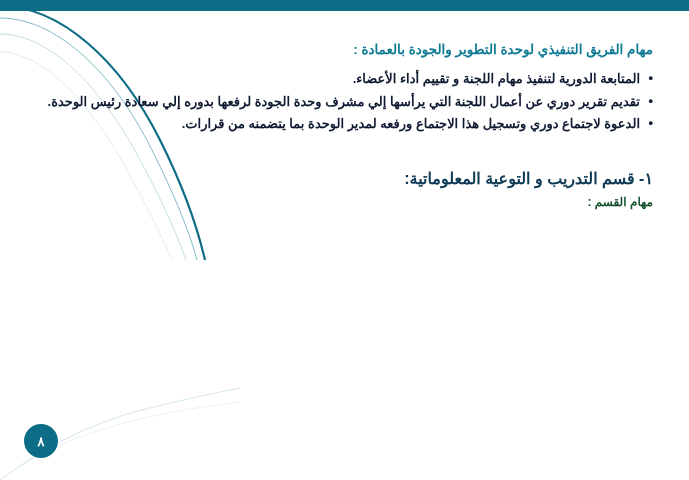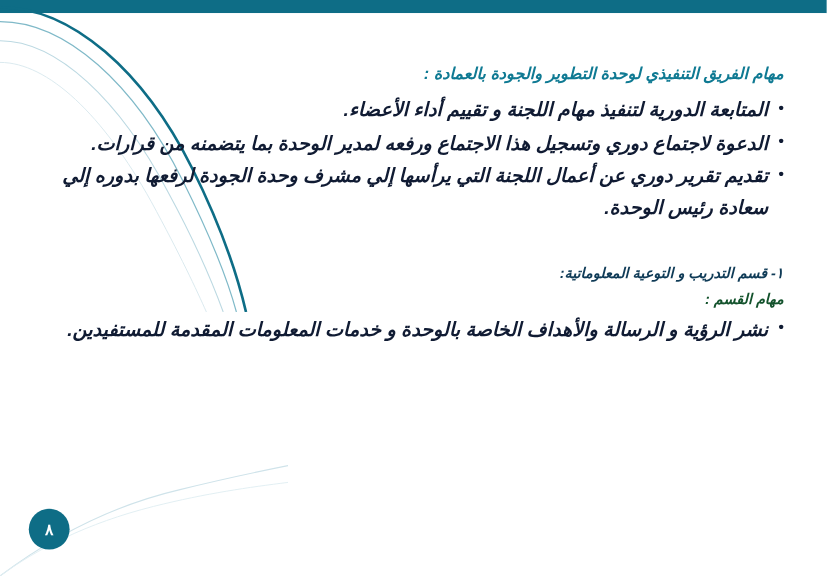--- a/index.html
+++ b/index.html
@@ -56,44 +56,43 @@
     width: 100%;
     height: 3px;
     background: #ffffff;
   }
 
   
   .content {
     position: absolute;
     right: 36px;
     left: 36px;
-    top: 52px;
+    top: 40px;
     direction: rtl;
     text-align: right;
-    font-style: italic;
   }
 
   .section-heading {
     color: #0f7a93;
     font-size: 13.5px;
     font-weight: bold;
     letter-spacing: 0.2px;
     margin: 0 0 8px 0;
     line-height: 1.5;
   }
 
   .bullet-list {
     list-style: none;
     margin: 0;
     padding: 0;
   }
   .bullet-list li {
     position: relative;
     color: #101b33;
-    font-size: 16px;
+    font-size: 13px;
     font-weight: bold;
     line-height: 1.65;
     padding-right: 13px;
     margin-bottom: 1px;
   }
   .bullet-list li::before {
     content: "•";
     position: absolute;
     right: 0;
     top: 0;
@@ -101,21 +100,21 @@
     font-size: 13px;
     line-height: 1.55;
   }
 
   .block-gap {
     height: 26px;
   }
 
   .sub-title {
     color: #0f3b57;
-    font-size: 12px;
+    font-size: 16px;
     font-weight: bold;
     margin: 4px 0 2px 0;
     line-height: 1.6;
   }
 
   .plain-line {
     color: #14532d;
     font-size: 12px;
     font-weight: bold;
     line-height: 1.65;
@@ -158,31 +157,30 @@
     <path d="M0,150 C40,120 90,92 150,78 C190,68 220,62 240,58" fill="none" stroke="#cfe3ea" stroke-width="0.9"></path>
     <path d="M0,150 C30,128 72,106 128,92 C172,81 208,76 240,72" fill="none" stroke="#e1eef2" stroke-width="0.8"></path>
   </svg>
 
   <div class="content">
 
     <h2 class="section-heading">مهام الفريق التنفيذي لوحدة التطوير والجودة بالعمادة :</h2>
 
     <ul class="bullet-list">
       <li>المتابعة الدورية لتنفيذ مهام اللجنة و تقييم أداء الأعضاء.</li>
+      <li>تقديم تقرير دوري عن أعمال اللجنة التي يرأسها إلي مشرف وحدة الجودة لرفعها بدوره إلي سعادة رئيس الوحدة.</li>
       <li>الدعوة لاجتماع دوري وتسجيل هذا الاجتماع ورفعه لمدير الوحدة بما يتضمنه من قرارات.</li>
-      <li>تقديم تقرير دوري عن أعمال اللجنة التي يرأسها إلي مشرف وحدة الجودة لرفعها بدوره إلي سعادة رئيس الوحدة.</li>
     </ul>
 
     <div class="block-gap"></div>
 
 
     <p class="sub-title">١- قسم التدريب و التوعية المعلوماتية:</p>
     <p class="plain-line small-indent">مهام القسم :</p>
 
     <ul class="bullet-list">
-      <li>نشر الرؤية و الرسالة والأهداف الخاصة بالوحدة و خدمات المعلومات المقدمة للمستفيدين.</li>
     </ul>
 
   </div>
 
   <div class="page-badge">٨</div>
 
 </div>
 
 </body></html>

